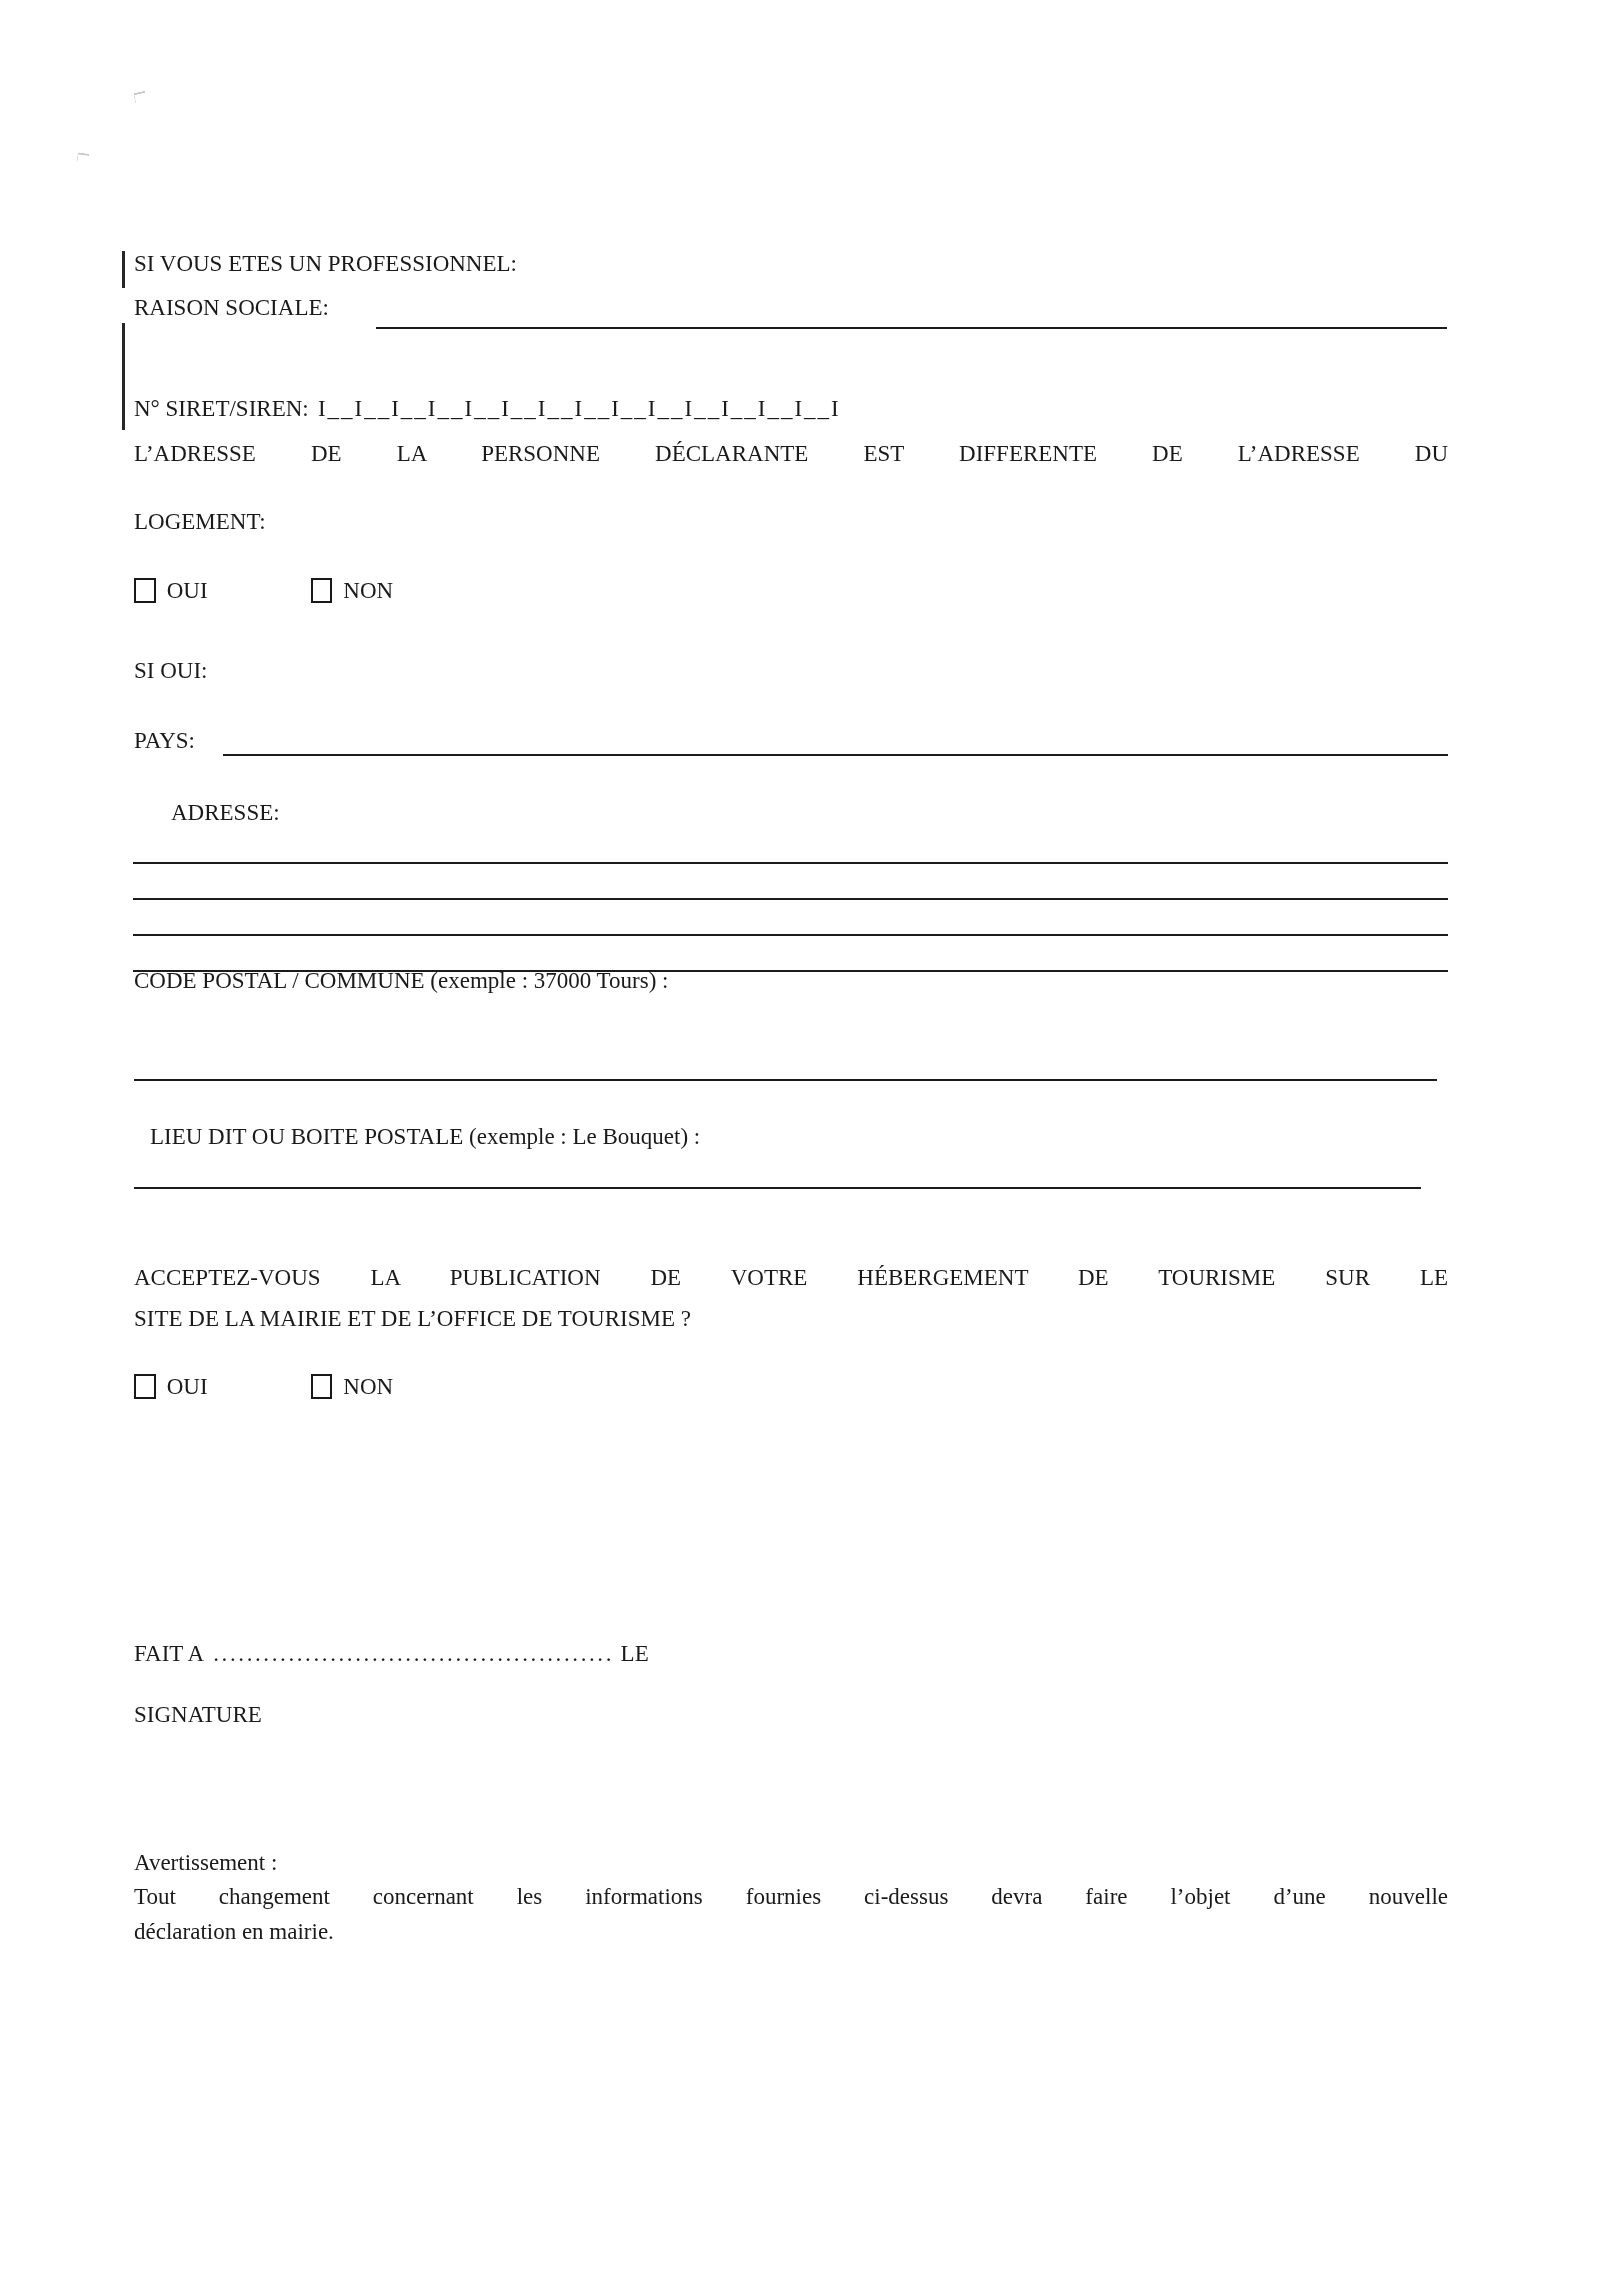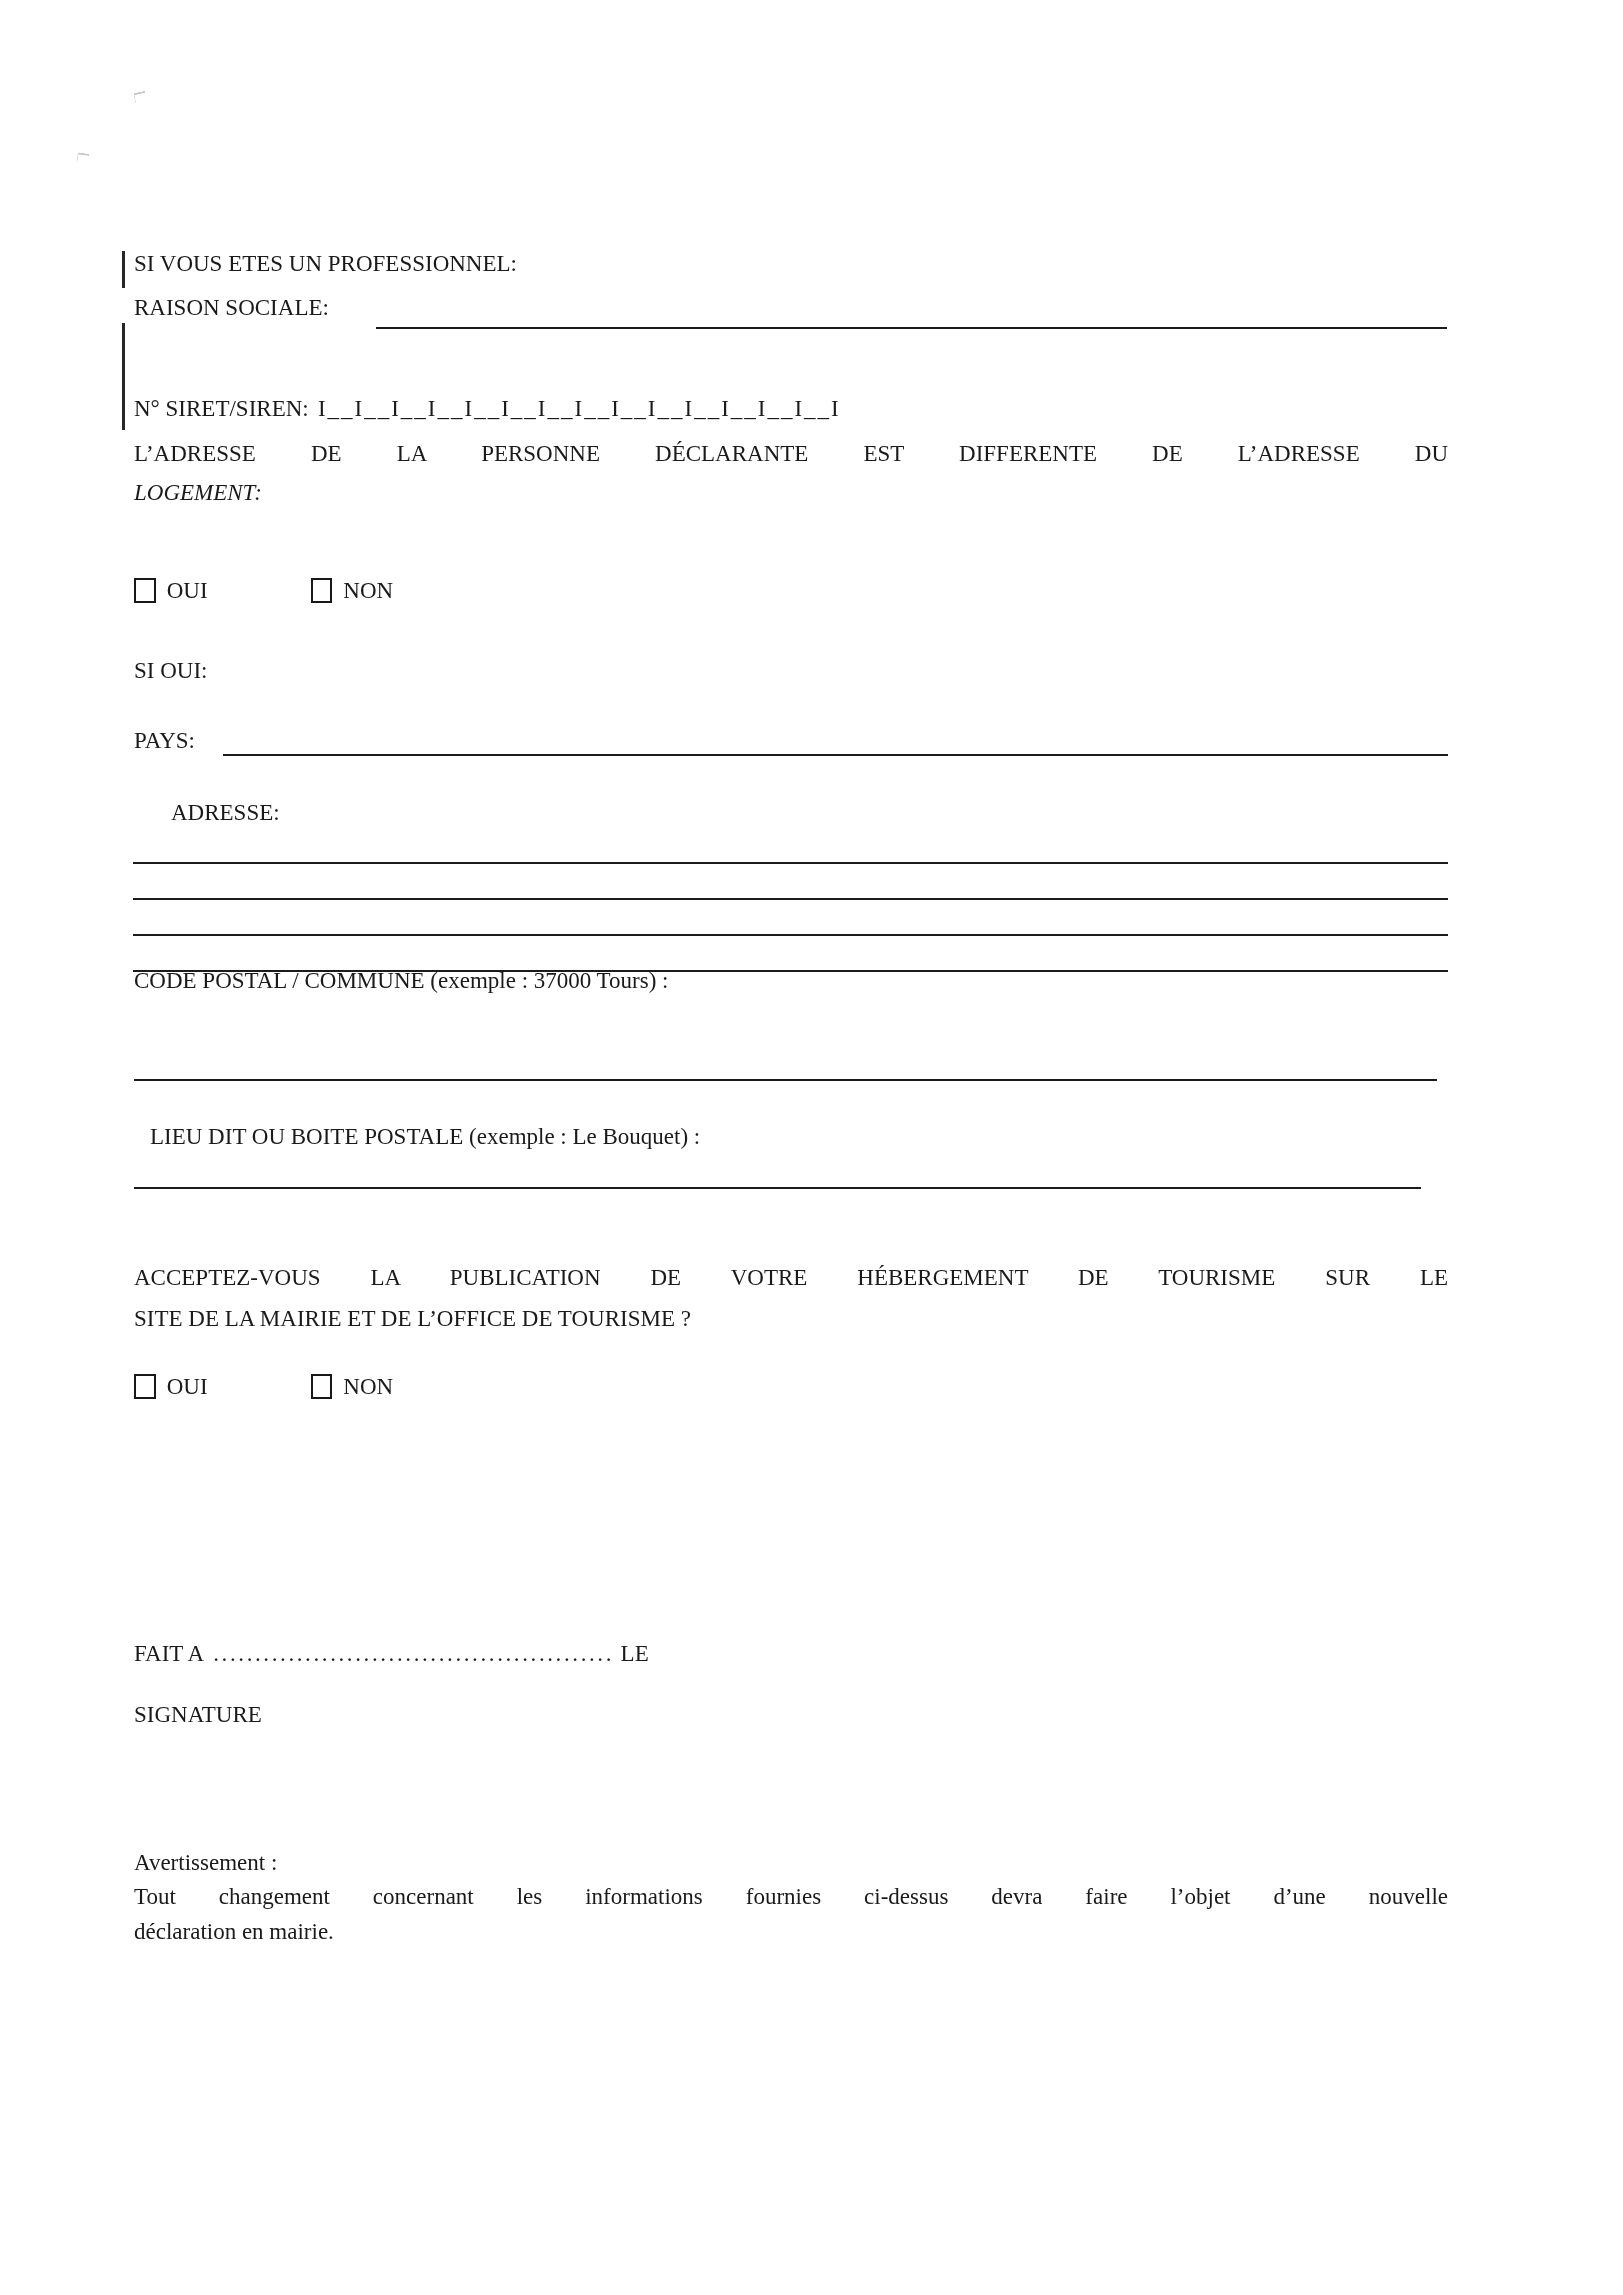--- a/index.html
+++ b/index.html
@@ -84,21 +84,21 @@
   <div class="txt" style="top:246px;">SI VOUS ETES UN PROFESSIONNEL:</div>
 
   <div class="txt" style="top:290px;">RAISON SOCIALE:</div>
   <div class="rule" style="left:376px; top:327px; width:1071px;"></div>
 
   <div class="txt" style="top:391px;">
     <span>N° SIRET/SIREN:</span><span class="siret-boxes">I__I__I__I__I__I__I__I__I__I__I__I__I__I__I</span>
   </div>
 
   <div class="para justify-line" style="top:436px;">L’ADRESSE DE LA PERSONNE DÉCLARANTE EST DIFFERENTE DE L’ADRESSE DU</div>
-  <div class="txt" style="top:475px;font-style:italic;">LOGEMENT:</div>
+  <div class="txt" style="top:504px;">LOGEMENT:</div>
 
   <div class="cb-row" style="top:573px;">
     <span class="cb"></span><span>OUI</span><span class="cb second"></span><span>NON</span>
   </div>
 
   <div class="txt" style="top:653px;">SI OUI:</div>
 
   <div class="txt" style="top:723px;">PAYS:</div>
   <div class="rule" style="left:223px; top:754px; width:1225px;"></div>
 

